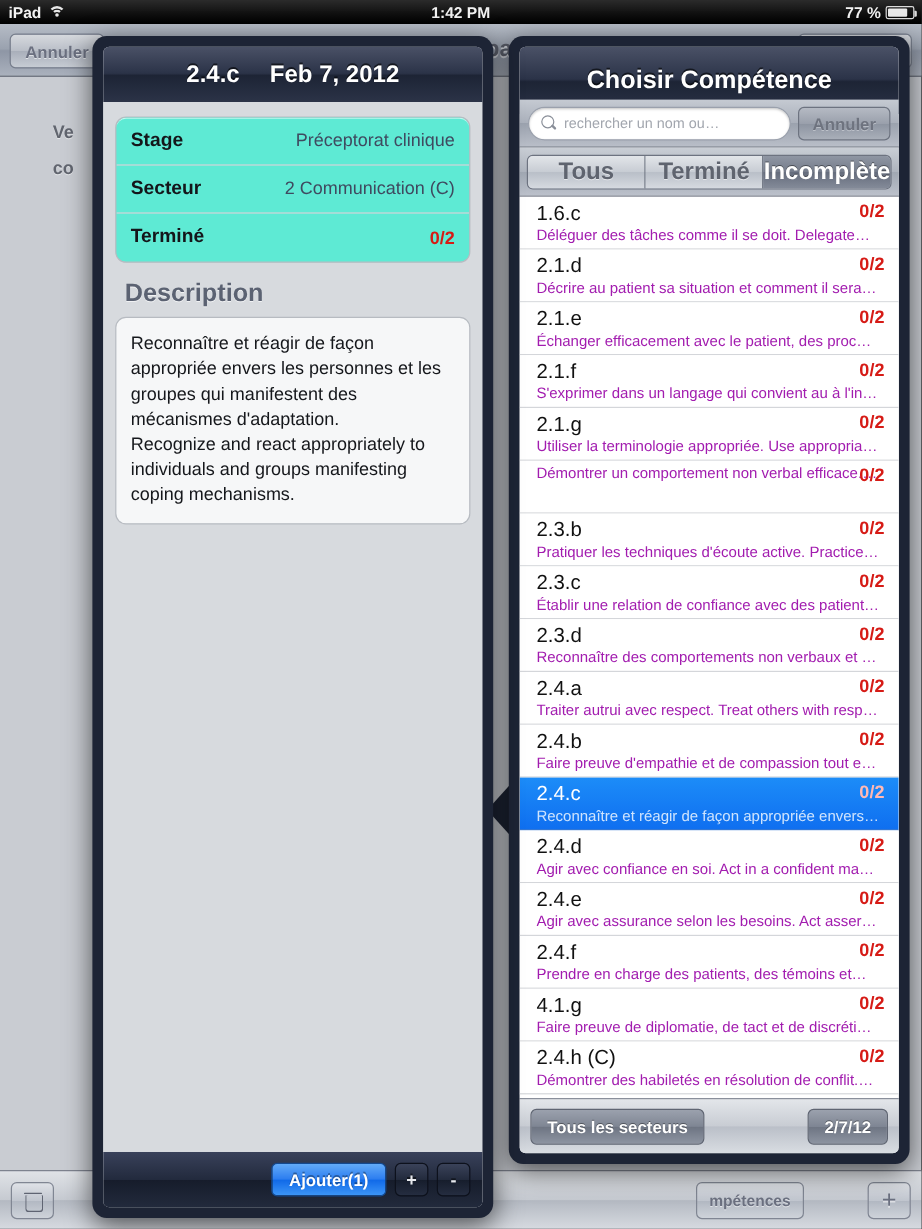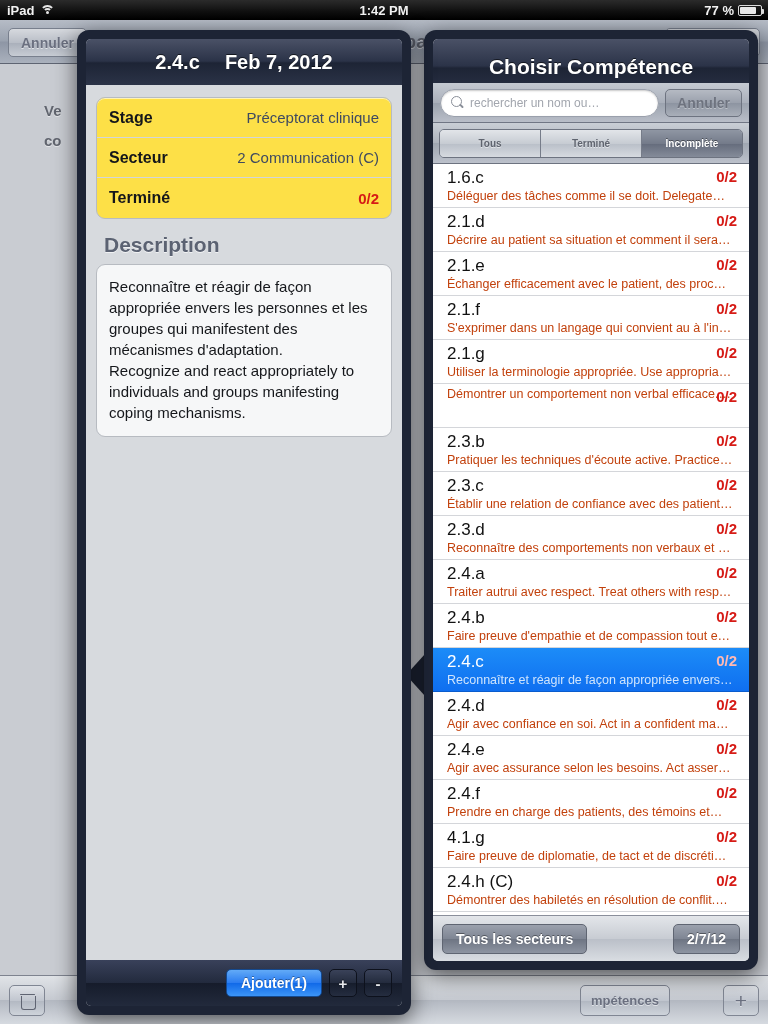--- a/index.html
+++ b/index.html
@@ -89,21 +89,21 @@
   .lp-navbar {
     position:absolute; left:0; top:0; width:100%; height:46px;
     background: linear-gradient(to bottom,#4a5166 0%, #2b3348 48%, #1d2435 52%, #2b3347 100%);
     display:flex; align-items:center; justify-content:center;
   }
   .lp-title { color:#fff; font-size:20px; font-weight:bold; text-shadow:0 -1px 0 rgba(0,0,0,.6); }
   .lp-title .sp { display:inline-block; width:14px; }
   .lp-content { position:absolute; left:0; top:46px; right:0; bottom:46px;
     background:#d7dade; padding: 12px 10px 0 10px; overflow:hidden; }
   .group {
-    background:#fde047; border:1px solid #b7bbc1; border-radius:9px; overflow:hidden;
+    background:#5eead4; border:1px solid #b7bbc1; border-radius:9px; overflow:hidden;
     box-shadow: 0 1px 0 rgba(255,255,255,.6) inset;
   }
   .grow { display:flex; align-items:center; justify-content:space-between;
           height:40px; padding: 0 12px; border-bottom:1px solid #d2d5da; }
   .grow:last-child { border-bottom:none; }
   .grow .k { font-size:16px; font-weight:bold; color:#14161a; }
   .grow .v { font-size:15px; color:#3f4a60; }
   .grow .v.red { color:#d61b16; font-weight:bold; }
   .sect-hdr { font-size:21px; font-weight:bold; color:#5b6272;
     margin: 14px 4px 7px 8px; text-shadow:0 1px 0 rgba(255,255,255,.65); }
@@ -161,38 +161,38 @@
   }
   .rp-segbar {
     position:absolute; left:0; top:84px; width:100%; height:41px;
     background: linear-gradient(to bottom,#c9ced5 0%, #aeb4be 50%, #a0a7b2 51%, #bcc1cb 100%);
     display:flex; align-items:center; padding: 0 6px; border-bottom:1px solid #6d7380;
   }
   .segctl { display:flex; width:100%; height:29px; border-radius:5px; overflow:hidden;
      border:1px solid #6d7380; }
   .seg {
     flex:1; display:flex; align-items:center; justify-content:center;
-    font-size:10px; font-weight:bold; color:#5f646f;
+    font-size:20px; font-weight:bold; color:#5f646f;
     background: linear-gradient(to bottom,#e2e5e9 0%, #c7ccd3 50%, #b9bfc8 51%, #d6dae0 100%);
     border-right:1px solid #767c89; text-shadow:0 1px 0 rgba(255,255,255,.55);
   }
   .seg:last-child { border-right:none; }
   .seg.on {
     color:#fff; text-shadow:0 -1px 0 rgba(0,0,0,.45);
     background: linear-gradient(to bottom,#8f96a3 0%, #747b8a 50%, #656c7c 51%, #848b99 100%);
   }
   .rp-list {
     position:absolute; left:0; top:125px; right:0; bottom:46px;
     background:#fff; overflow:hidden;
   }
   .lrow { height:44px; border-bottom:1px solid #d4d6da; padding: 3px 10px 0 14px;
           position:relative; background:#fff; }
   .lrow .code { font-size:17px; color:#111; line-height:22px; }
   .lrow .score { position:absolute; right:12px; top:4px; font-size:15px; font-weight:bold; color:#d61b16; }
-  .lrow .sub { font-size:12.5px; color:#c2410c; line-height:15px; white-space:nowrap;
+  .lrow .sub { font-size:12.5px; color:#a21caf; line-height:15px; white-space:nowrap;
      overflow:hidden; text-overflow:ellipsis; padding-right:6px; }
   .lrow.sel { background: linear-gradient(to bottom,#1c8cf8 0%, #0f6ff0 100%); border-bottom-color:#0a5ccd; }
   .lrow.sel .code { color:#fff; }
   .lrow.sel .sub { color:#cfe4fd; }
   .lrow.sel .score { color:#ffb9b4; }
   .rp-toolbar {
     position:absolute; left:0; bottom:0; width:100%; height:46px;
     background: linear-gradient(to bottom,#e3e6ea 0%, #c8ccd3 50%, #babfc8 51%, #d9dde2 100%);
     display:flex; align-items:center; justify-content:space-between; padding: 0 9px;
     border-top:1px solid #8a8f9b;

